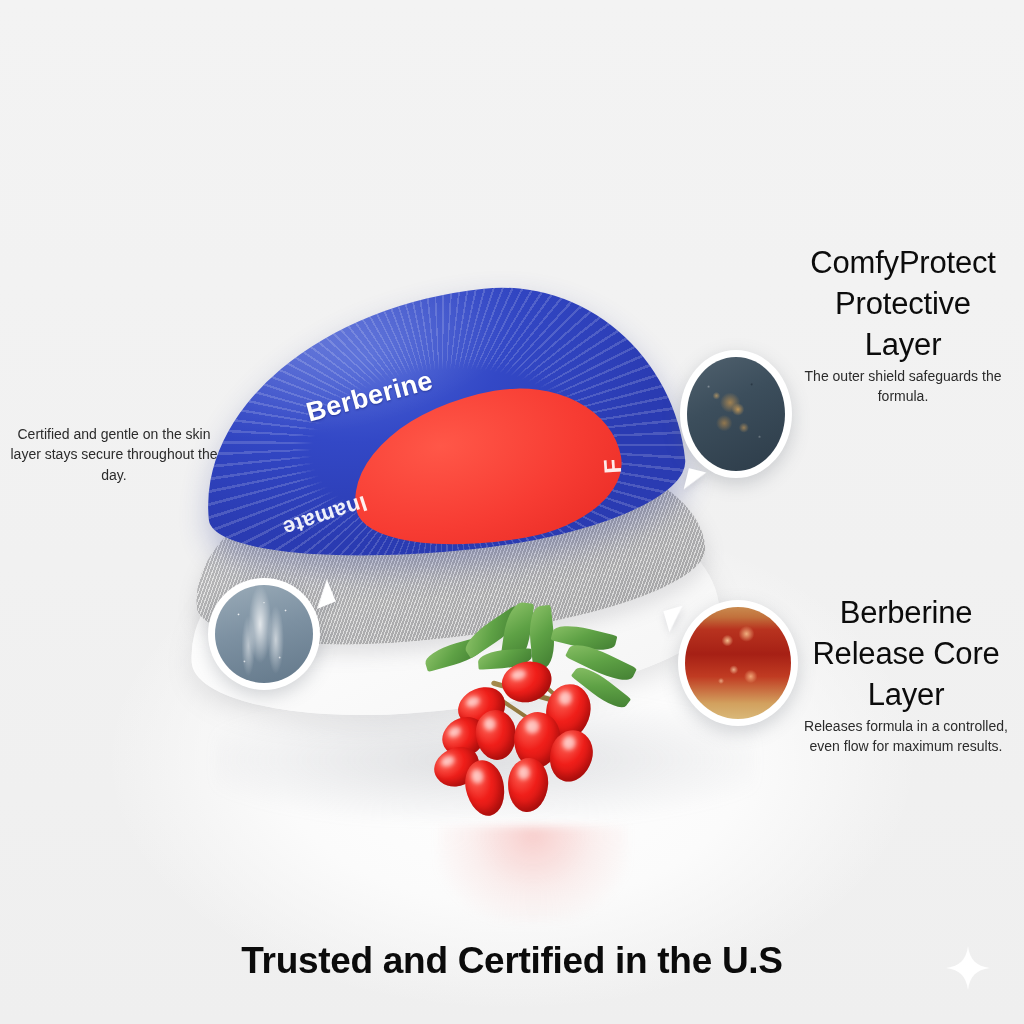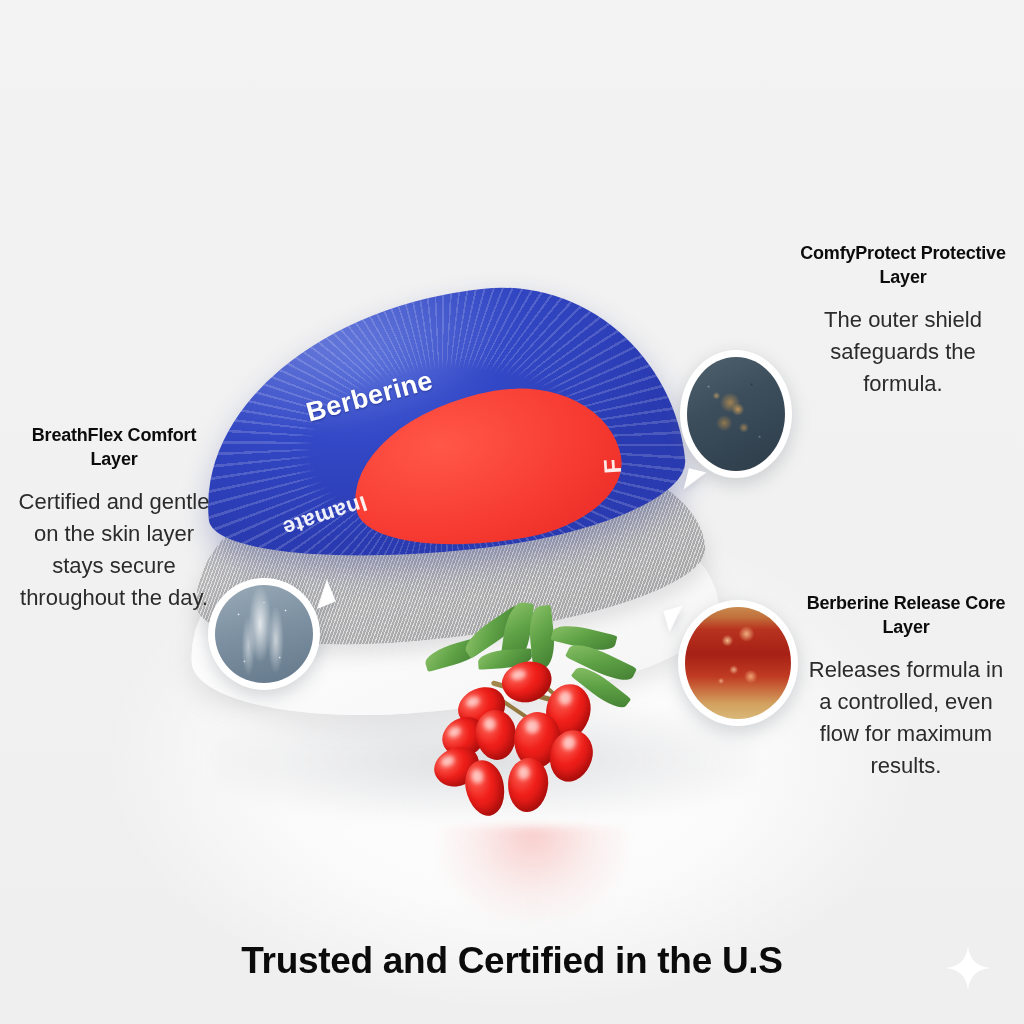--- a/index.html
+++ b/index.html
@@ -44,26 +44,25 @@
   .sparkle {
     position:absolute;
     left:944px; top:944px;
     width:48px; height:48px;
     pointer-events:none;
   }
 
   
   .label-block { position:absolute; }
   .label-title {
-    font-size:18px; font-weight:bold; line-height:1.33;
+    font-size:31px; font-weight:normal; line-height:1.33;
     color:#0c0c0c; letter-spacing:-0.2px;
   }
   .label-body {
-    margin-top:14px;
-    font-size:22px; line-height:1.45;
+    font-size:14px; line-height:1.45;
     color:#2b2b2b;
   }
 
   #label-comfyprotect { left:796px; top:242px; width:214px; text-align:center; }
   #label-breathflex   { left:8px;   top:424px; width:212px; text-align:center; }
   #label-berberine    { left:800px; top:592px; width:212px; text-align:center; }
 
   
   #patch-stack {
     position:absolute;
@@ -357,21 +356,20 @@
     <div class="bubble-inner"></div>
     <div class="bubble-tail"></div>
   </div>
 
   <div class="label-block" id="label-comfyprotect">
     <div class="label-title">ComfyProtect Protective Layer</div>
     <div class="label-body">The outer shield safeguards the formula.</div>
   </div>
 
   <div class="label-block" id="label-breathflex">
-    <div class="label-title">BreathFlex Comfort Layer</div>
     <div class="label-body">Certified and gentle on the skin layer stays secure throughout the day.</div>
   </div>
 
   <div class="label-block" id="label-berberine">
     <div class="label-title">Berberine Release Core Layer</div>
     <div class="label-body">Releases formula in a controlled, even flow for maximum results.</div>
   </div>
 
   <div class="footer">Trusted and Certified in the U.S</div>
 

